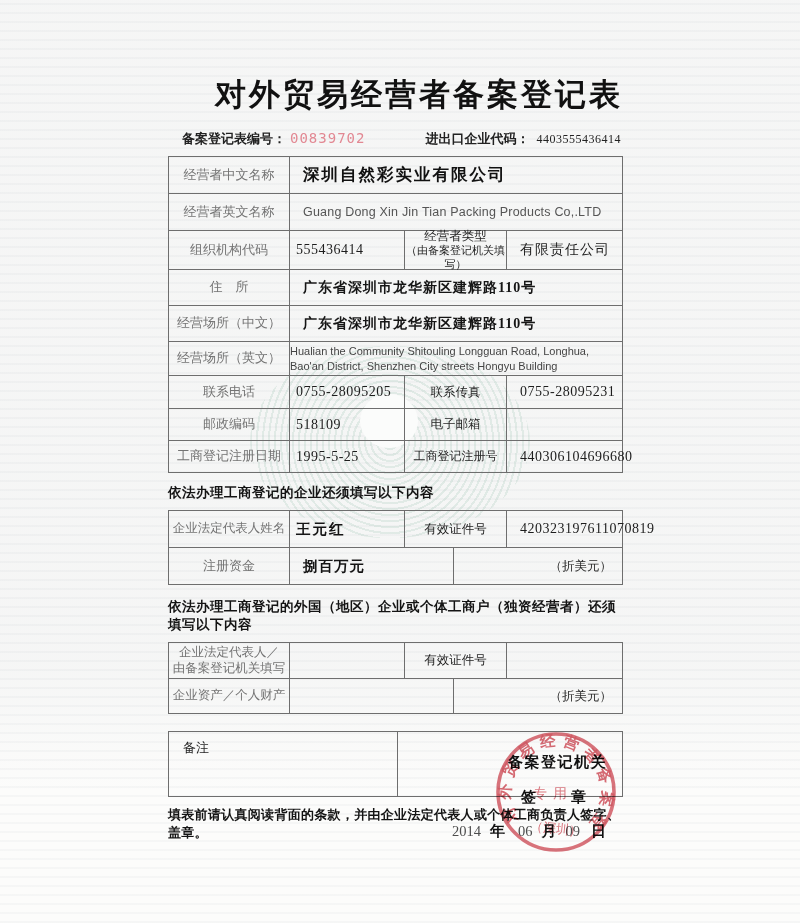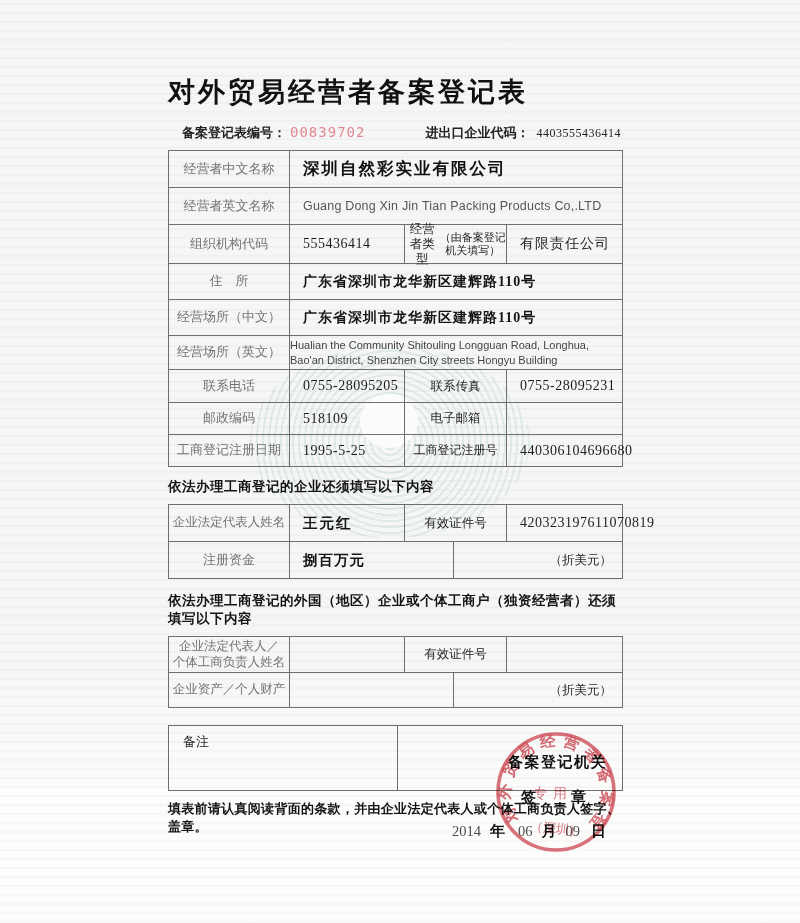--- a/index.html
+++ b/index.html
@@ -26,53 +26,53 @@
     background:repeating-radial-gradient(circle at 50% 50%,
        rgba(120,178,152,0.22) 0 2px, rgba(255,255,255,0) 2px 6px);
     opacity:.75;filter:blur(.4px);
   }
   .watermark-core{
     position:absolute;left:360px;top:394px;width:58px;height:54px;border-radius:50%;
     background:#fbfcfb;
   }
   .content{position:absolute;left:168px;top:0;width:455px;}
   .doc-title{
-    margin-top:74px;text-align:left;
-    font-size:27px;font-weight:700;letter-spacing:3px;color:#111;
+    margin-top:74px;text-align:right;
+    font-size:31px;font-weight:700;letter-spacing:3px;color:#111;
   }
   .meta-row{
     display:flex;justify-content:space-between;align-items:baseline;
     margin-top:13px;padding:0 2px 0 14px;
   }
   .meta-label{font-size:13px;font-weight:700;color:#222;}
   .form-no{font-family:"DejaVu Sans Mono","Liberation Mono",monospace;font-size:14px;letter-spacing:1px;color:#e28893;margin-left:4px;}
   .ie-code{font-family:"Liberation Serif","DejaVu Serif",serif;font-size:12px;letter-spacing:.5px;color:#222;margin-left:7px;}
 
   .tbl{border:1px solid #6e6e6e;margin-top:8px;background:rgba(255,255,255,0.0);}
   .row{display:flex;}
   .row + .row{border-top:1px solid #6e6e6e;}
   .cell{display:flex;align-items:center;box-sizing:border-box;min-width:0;}
   .cell + .cell{border-left:1px solid #6e6e6e;}
   .c-label{width:120px;flex:0 0 120px;justify-content:center;text-align:center;
     font-size:13px;color:#737373;line-height:1.25;}
   .c-label2{width:102px;flex:0 0 102px;justify-content:center;text-align:center;
     font-size:12.5px;color:#1f1f1f;}
   .c-val{flex:1 1 auto;padding-left:13px;}
-  .c-val2{width:115px;flex:0 0 115px;padding-left:13px;}
+  .c-val2{width:115px;flex:0 0 115px;padding-left:6px;}
   .c-val-mid{width:164px;flex:0 0 164px;padding-left:13px;}
   .c-usd{flex:1 1 auto;justify-content:flex-end;padding-right:10px;font-size:12.5px;color:#2a2a2a;}
   .v-serif{font-family:"Liberation Serif","DejaVu Serif",serif;font-size:14px;letter-spacing:.5px;color:#1d1d1d;}
   .v-cn-bold{font-family:"Liberation Serif","DejaVu Serif",serif;font-weight:700;}
   .v-company{font-size:16.5px;letter-spacing:2px;color:#111;}
   .v-en{font-size:12.5px;color:#555;letter-spacing:.2px;}
   .v-addr{font-size:14px;letter-spacing:1px;color:#151515;}
   .v-name{font-size:14.5px;letter-spacing:2px;color:#151515;}
   .v-cap{font-size:14.5px;letter-spacing:1px;color:#151515;}
   .v-en-addr{font-size:11px;line-height:1.3;color:#444;max-width:315px;padding:2px 0;}
-  .type-cell{flex-direction:row;justify-content:center;line-height:1.2;}
+  .type-cell{flex-direction:column;justify-content:center;line-height:1.2;}
   .type-l1{font-size:12.5px;}
   .type-l2{font-size:11px;}
   .two-line{flex-direction:column;justify-content:center;line-height:1.25;font-size:12.5px;}
   .sec-head{margin-top:11px;font-size:13.5px;font-weight:700;color:#141414;letter-spacing:.5px;}
   .sec-head2{margin-top:13px;}
   .remarks{margin-top:17px;height:64px;border:1px solid #6e6e6e;display:flex;}
   .remarks-left{width:229px;flex:0 0 229px;border-right:1px solid #6e6e6e;box-sizing:border-box;
     padding:7px 0 0 14px;font-size:13px;color:#1f1f1f;}
   .remarks-right{flex:1;}
   .notice{margin-top:9px;font-size:13px;font-weight:700;letter-spacing:.3px;color:#141414;}
@@ -172,21 +172,21 @@
         <div class="cell c-val-mid v-cn-bold v-cap">捌百万元</div>
         <div class="cell c-usd">（折美元）</div>
       </div>
     </div>
 
     <div class="sec-head sec-head2">依法办理工商登记的外国（地区）企业或个体工商户（独资经营者）还须填写以下内容</div>
     <div class="tbl">
       <div class="row" style="height:35px">
         <div class="cell c-label two-line">
           <span>企业法定代表人／</span>
-          <span>个体工商负责人姓名</span>
+          <span>由备案登记机关填写</span>
         </div>
         <div class="cell c-val2"></div>
         <div class="cell c-label2">有效证件号</div>
         <div class="cell c-val"></div>
       </div>
       <div class="row" style="height:34px">
         <div class="cell c-label" style="font-size:12.5px">企业资产／个人财产</div>
         <div class="cell c-val-mid"></div>
         <div class="cell c-usd">（折美元）</div>
       </div>

